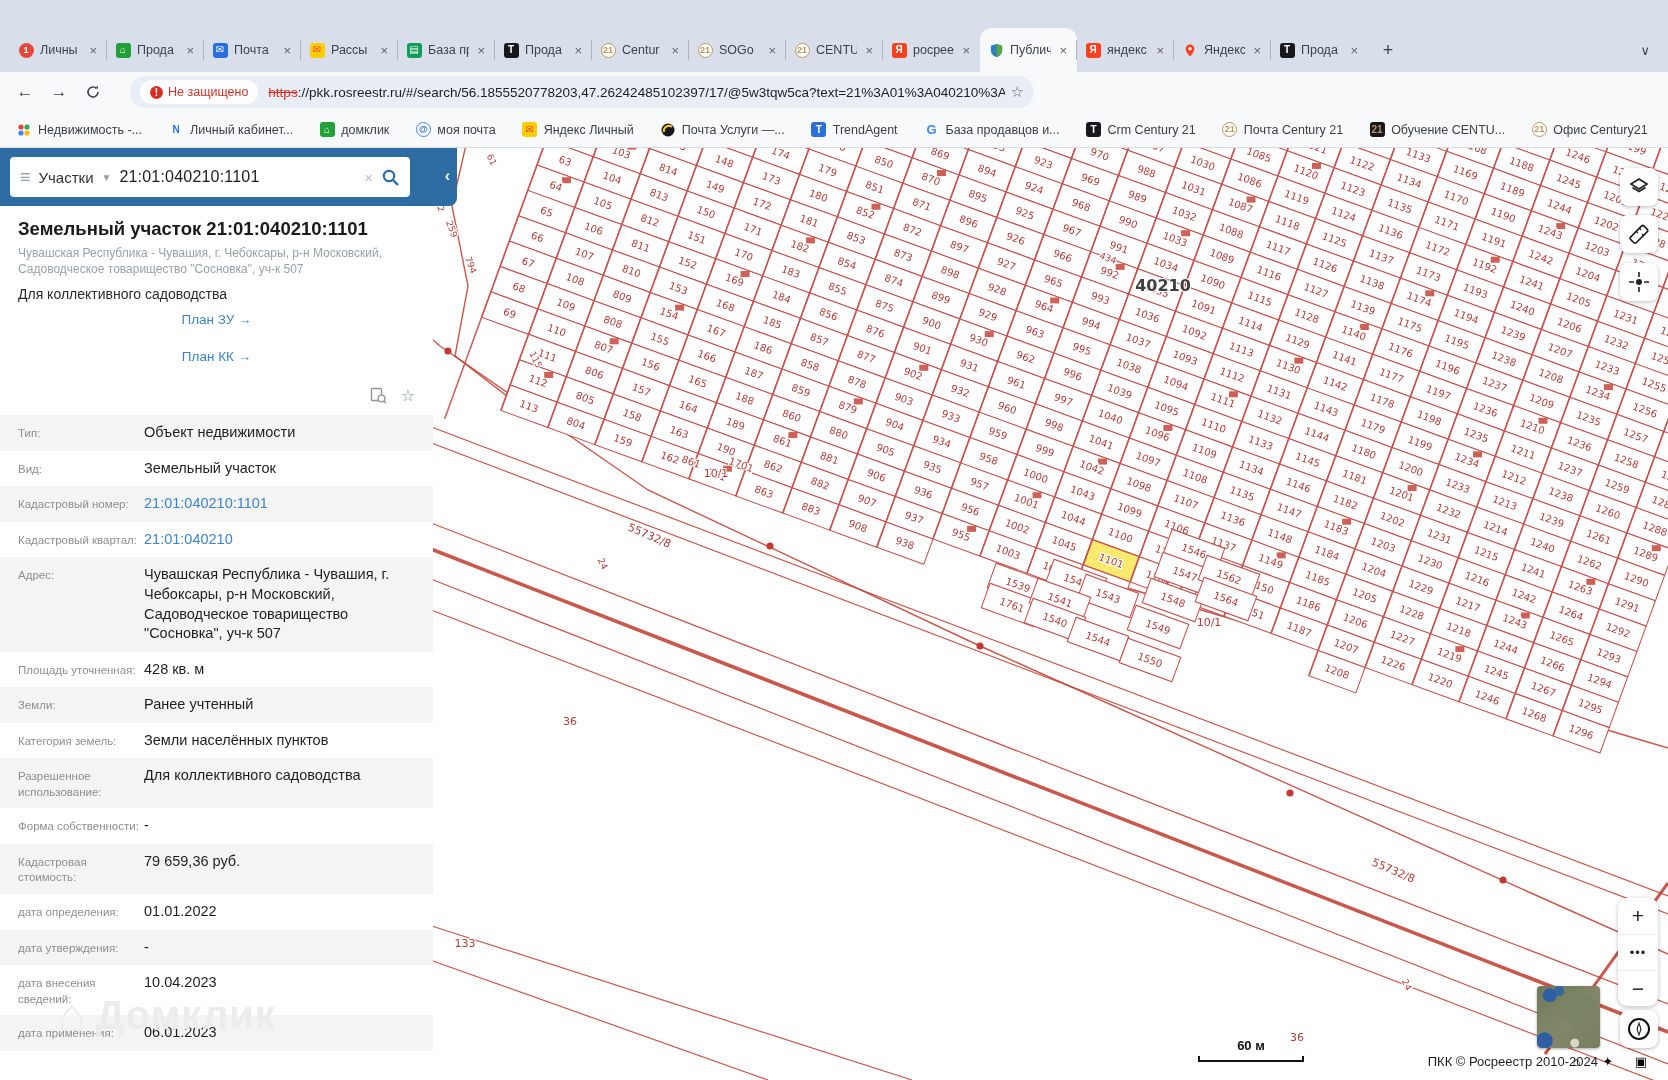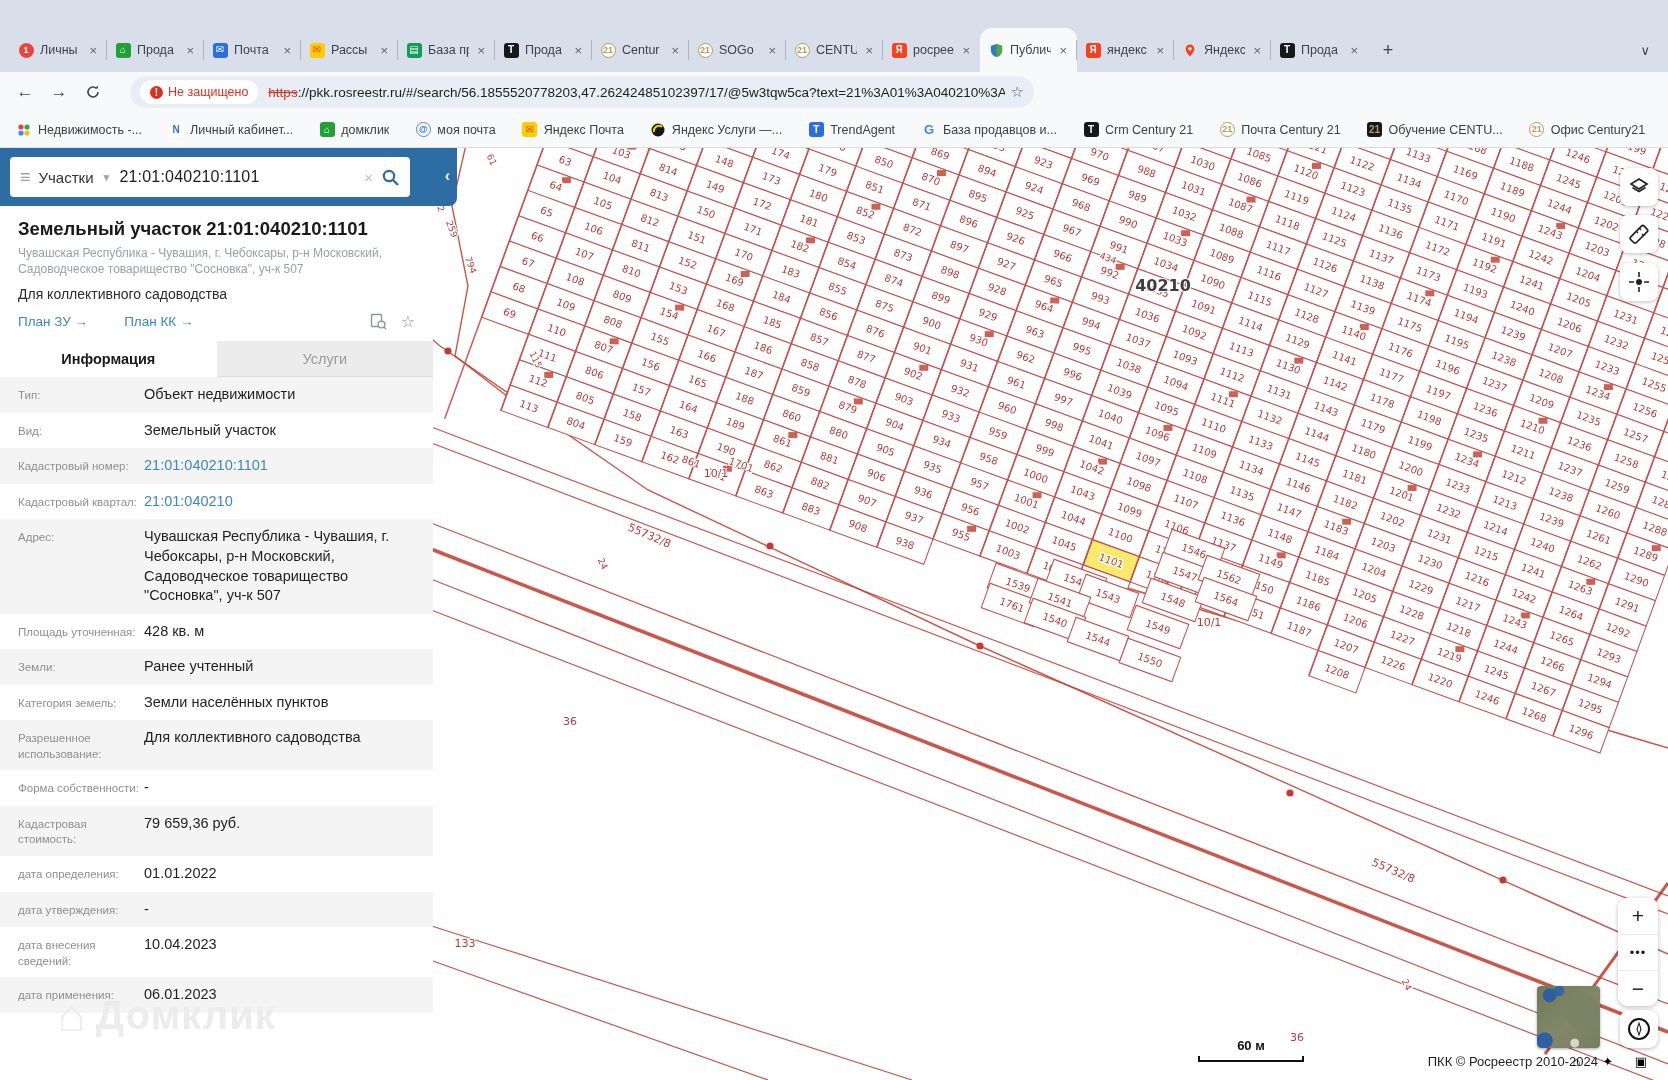--- a/index.html
+++ b/index.html
@@ -91,21 +91,21 @@
   .catchev { color:#98a0a8; font-size:10px; }
   .query { flex:1; font-size:16px; color:#1d1d1d; letter-spacing:.2px; }
   .clearx { color:#b9bfc6; font-size:15px; }
   .collapse { position:absolute; right:7px; top:19px; color:#fff; font-size:16px; font-weight:bold; }
 
   .panelbody { position:absolute; left:0; top:58px; width:433px; height:1067px; overflow:hidden; background:#fff; }
   .objhead { padding:12px 18px 0 18px; }
   .objtitle { font-size:18.5px; font-weight:bold; color:#1a1a1a; }
   .objaddr { margin-top:6px; font-size:12px; line-height:1.3; color:#9aa0a6; }
   .objuse { margin-top:9px; font-size:14px; color:#2b2b2b; }
-  .objlinks { margin-top:10px; display:flex; align-items:center; gap:36px; padding-bottom:10px; }
+  .objlinks { margin-top:10px; display:flex; align-items:center; gap:22px; padding-bottom:10px;flex-direction:column; }
   .plink { font-size:13.5px; color:#3d85c8; }
   .headicons { margin-left:auto; display:flex; gap:14px; color:#8d949b; font-size:16px; align-items:center; }
 
   .ptabs { display:flex; height:36px; }
   .ptab { flex:1; display:flex; align-items:center; justify-content:center; font-size:14.5px; }
   .ptab.on { background:#fff; font-weight:bold; color:#1a1a1a; }
   .ptab.off { background:#ececec; color:#9a9a9a; border-bottom:1px solid #ddd; }
 
   .rows {}
   .irow { display:flex; padding:8px 18px; }
@@ -289,30 +289,30 @@
     <div class="bm">
       <span class="favicon">
         <span class="favcirc" style="background:#fff;color:#2a6fdb;border:1.5px solid #4285f4;">@</span>
       </span>
       <span>моя почта</span>
     </div>
     <div class="bm">
       <span class="favicon">
         <span class="favsq" style="background:#ffcc00;color:#e8453c">✉</span>
       </span>
-      <span>Яндекс Почта</span>
+      <span>Яндекс Личный</span>
     </div>
     <div class="bm">
       <span class="favicon">
         <svg width="14" height="14" viewBox="0 0 14 14">
           <circle cx="7" cy="7" r="6.5" fill="#17181c"></circle>
           <path d="M3 9a5 5 0 0 1 8-5" fill="none" stroke="#ffcc00" stroke-width="2"></path>
         </svg>
       </span>
-      <span>Яндекс Услуги —...</span>
+      <span>Почта Услуги —...</span>
     </div>
     <div class="bm">
       <span class="favicon">
         <span class="favsq" style="background:#2a6fdb;color:#fff">T</span>
       </span>
       <span>TrendAgent</span>
     </div>
     <div class="bm">
       <span class="favicon">
         <span style="font-weight:bold;font-size:13px;color:#4285f4">G</span>
@@ -1330,24 +1330,20 @@
           <span class="headicons">
             <svg width="17" height="17" viewBox="0 0 17 17">
               <rect x="1.5" y="1.5" width="10" height="12" rx="1" fill="none" stroke="#8d949b" stroke-width="1.4"></rect>
               <circle cx="11.5" cy="11.5" r="3.4" fill="#fff" stroke="#8d949b" stroke-width="1.4"></circle>
               <path d="M14 14l2 2" stroke="#8d949b" stroke-width="1.4"></path>
             </svg>
             <span>☆</span>
           </span>
         </div>
       </div>
-      <div class="ptabs">
-        <div class="ptab on">Информация</div>
-        <div class="ptab off">Услуги</div>
-      </div>
       <div class="rows" id="inforows">
           <div class="irow alt">
             <div class="ilabel">Тип:</div>
             <div class="ivalue">Объект недвижимости</div>
           </div>
           <div class="irow">
             <div class="ilabel">Вид:</div>
             <div class="ivalue">Земельный участок</div>
           </div>
           <div class="irow alt">

